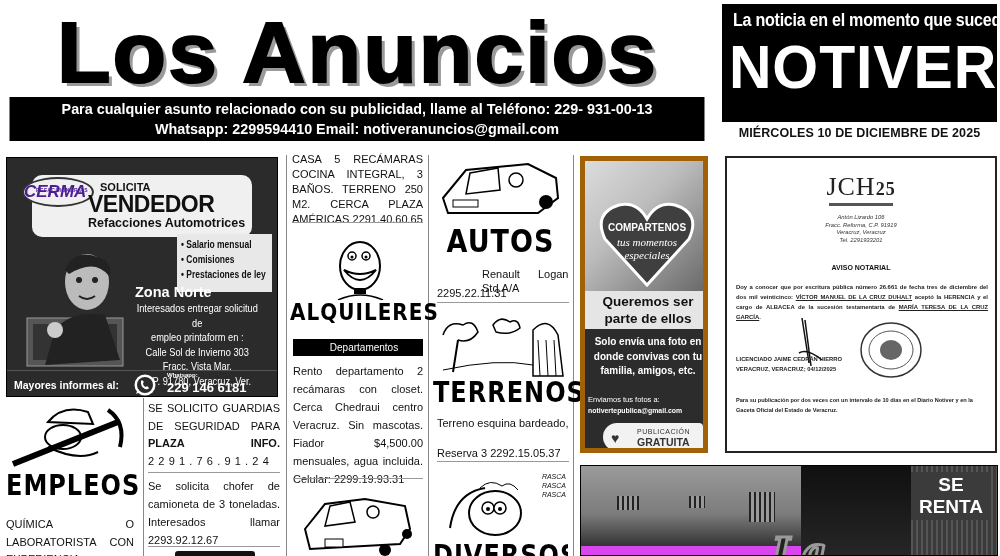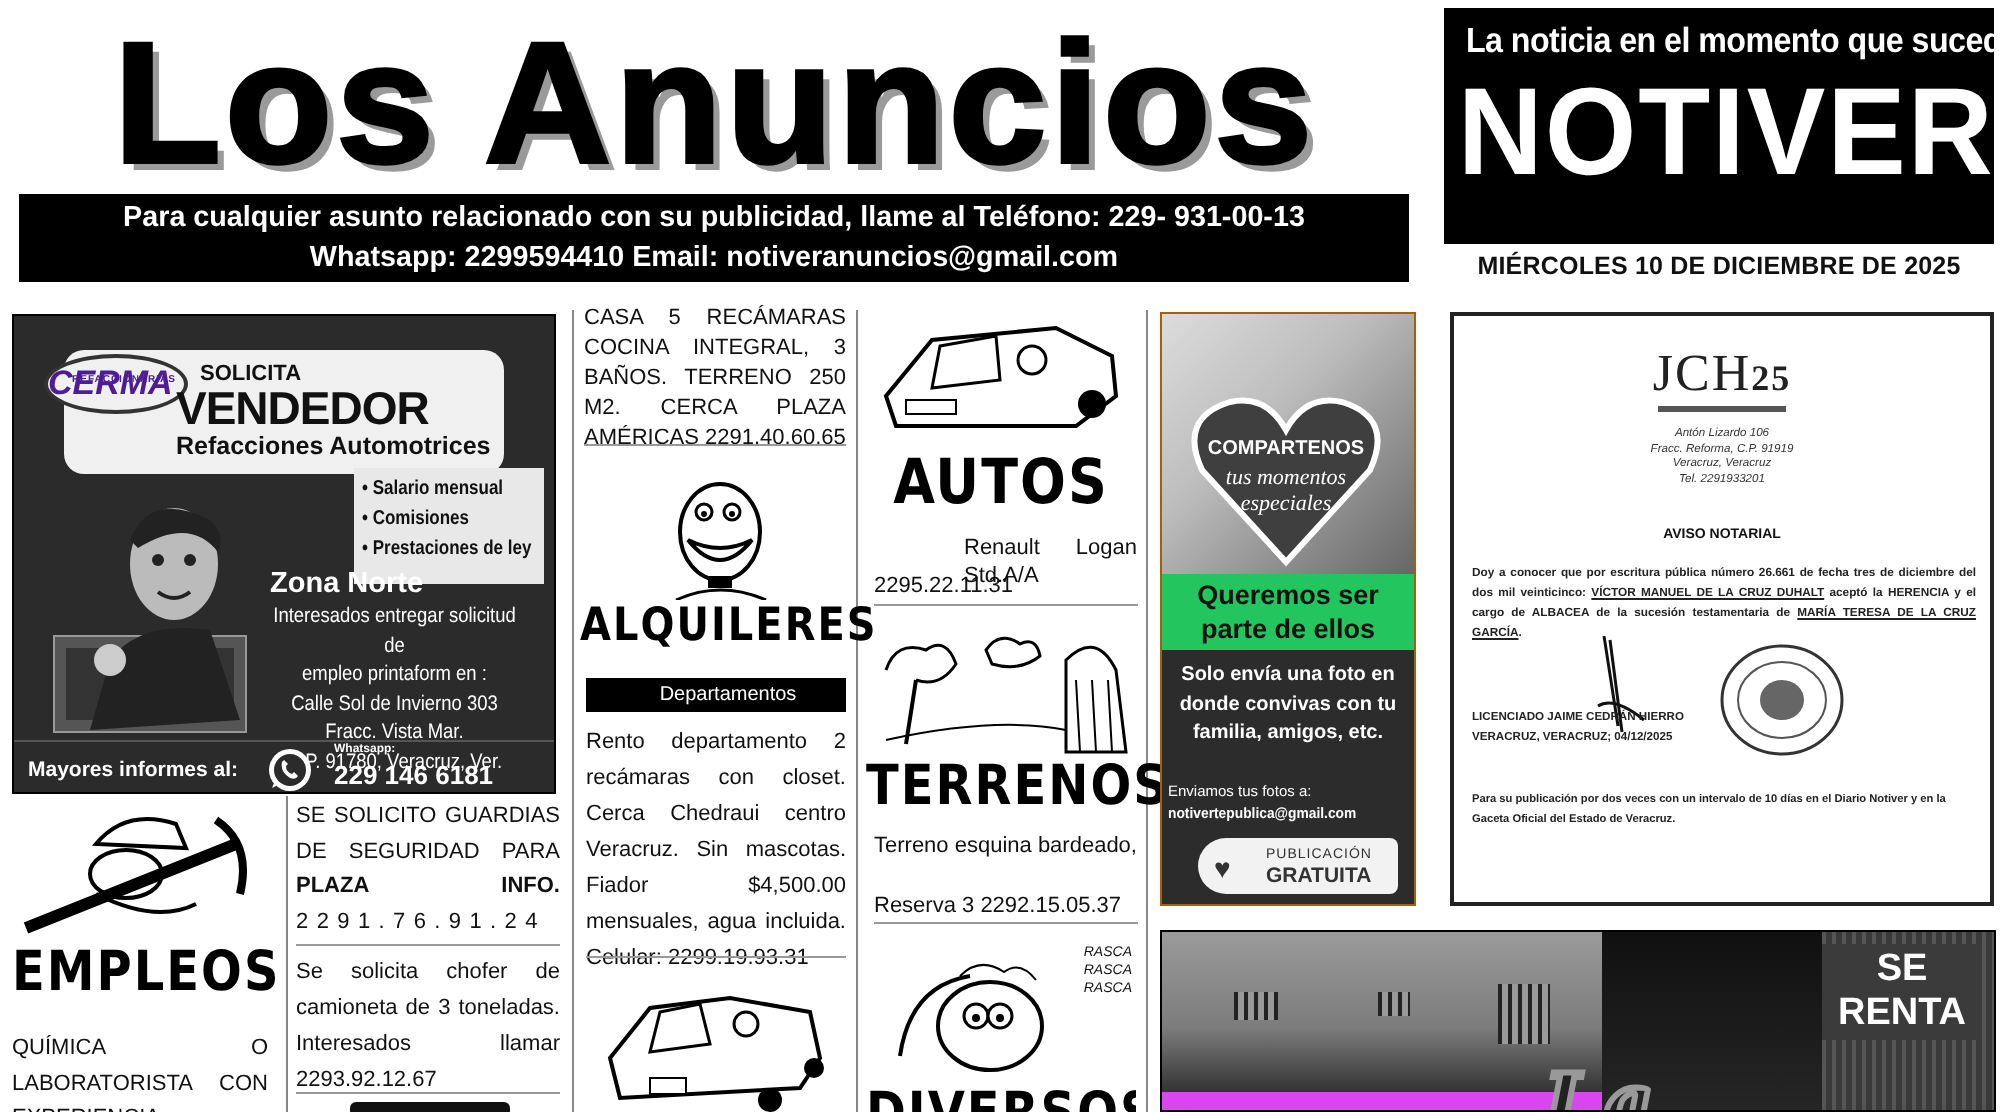--- a/index.html
+++ b/index.html
@@ -41,21 +41,21 @@
 #cerma-phone{position:absolute;left:160px;top:9px;font-size:13px;font-weight:bold;}
 
 
 .cls{font-size:11px;line-height:14px;color:#111;text-align:justify;}
 .cls2{font-size:11px;line-height:17.5px;color:#111;text-align:justify;}
 .divider{height:1px;background:#999;}
 .cat-head{font-family:"DejaVu Sans",sans-serif;font-weight:900;font-size:25px;letter-spacing:1px;text-align:center;color:#000;transform:scaleY(1.15);}
 .subhead{background:#000;color:#fff;font-size:10px;text-align:center;height:17px;line-height:17px;padding-left:12px;}
 
 
-#pub-ad{left:580px;top:156px;width:128px;height:297px;background:#22c55e;border:1px solid #a16207;overflow:hidden;}
+#pub-ad{left:580px;top:156px;width:128px;height:297px;background:#e5e5e5;border:5px solid #a16207;overflow:hidden;}
 #pub-photo{position:absolute;left:0;top:0;width:126px;height:130px;background:linear-gradient(135deg,#dcdcdc 0%,#bdbdbd 40%,#8a8a8a 75%,#666 100%);}
 #pub-heart{position:absolute;left:12px;top:38px;width:100px;height:90px;}
 #pub-queremos{position:absolute;left:0;top:132px;width:126px;text-align:center;font-weight:bold;font-size:13.5px;line-height:17px;color:#111;}
 #pub-dark{position:absolute;left:0;top:168px;width:126px;height:129px;background:#2c2c2c;color:#fff;}
 #pub-solo{position:absolute;left:0;top:6px;width:126px;text-align:center;font-weight:bold;font-size:10px;line-height:14.5px;}
 #pub-env{position:absolute;left:3px;top:66px;font-size:7.5px;}
 #pub-email{position:absolute;left:3px;top:77px;font-size:7.5px;font-weight:bold;white-space:nowrap;transform:scaleX(0.92);transform-origin:left;}
 #pub-badge{position:absolute;left:18px;top:94px;width:100px;height:28px;background:#f2f2f2;border-radius:14px 4px 4px 14px;color:#333;}
 #pub-badge-heart{position:absolute;left:8px;top:7px;font-size:14px;color:#333;}
 #pub-badge-t1{position:absolute;left:34px;top:5px;font-size:7px;letter-spacing:0.5px;}

